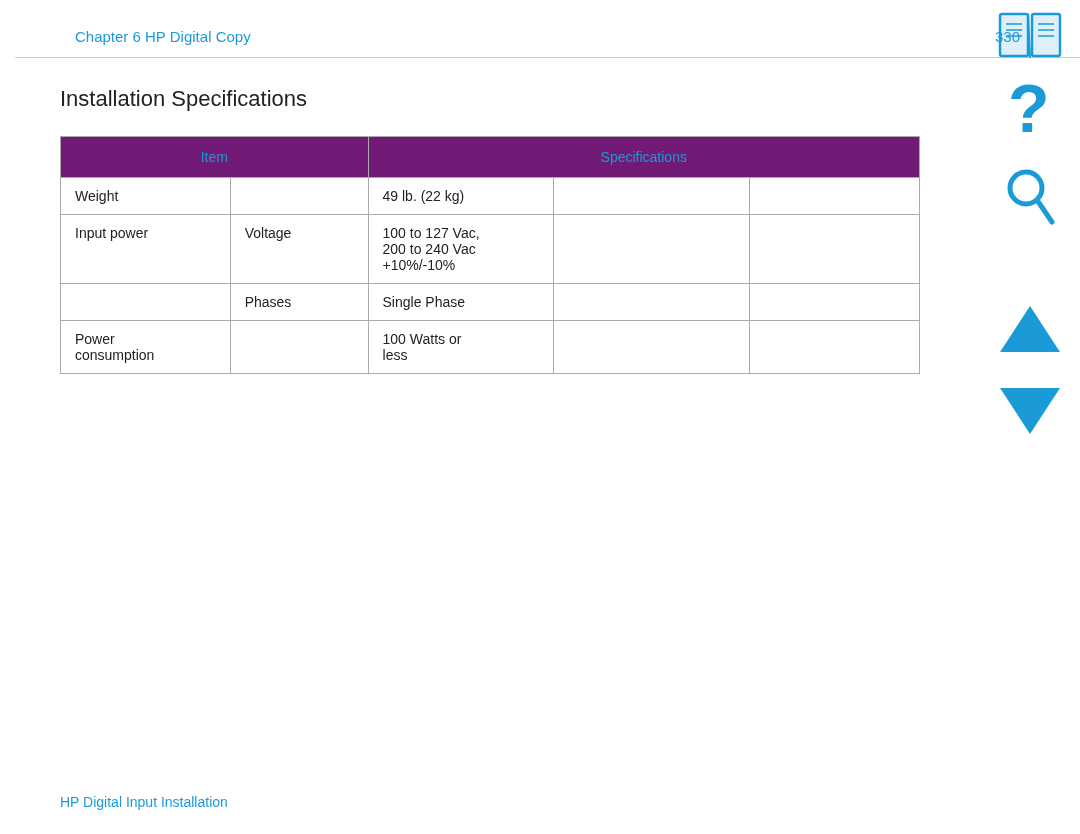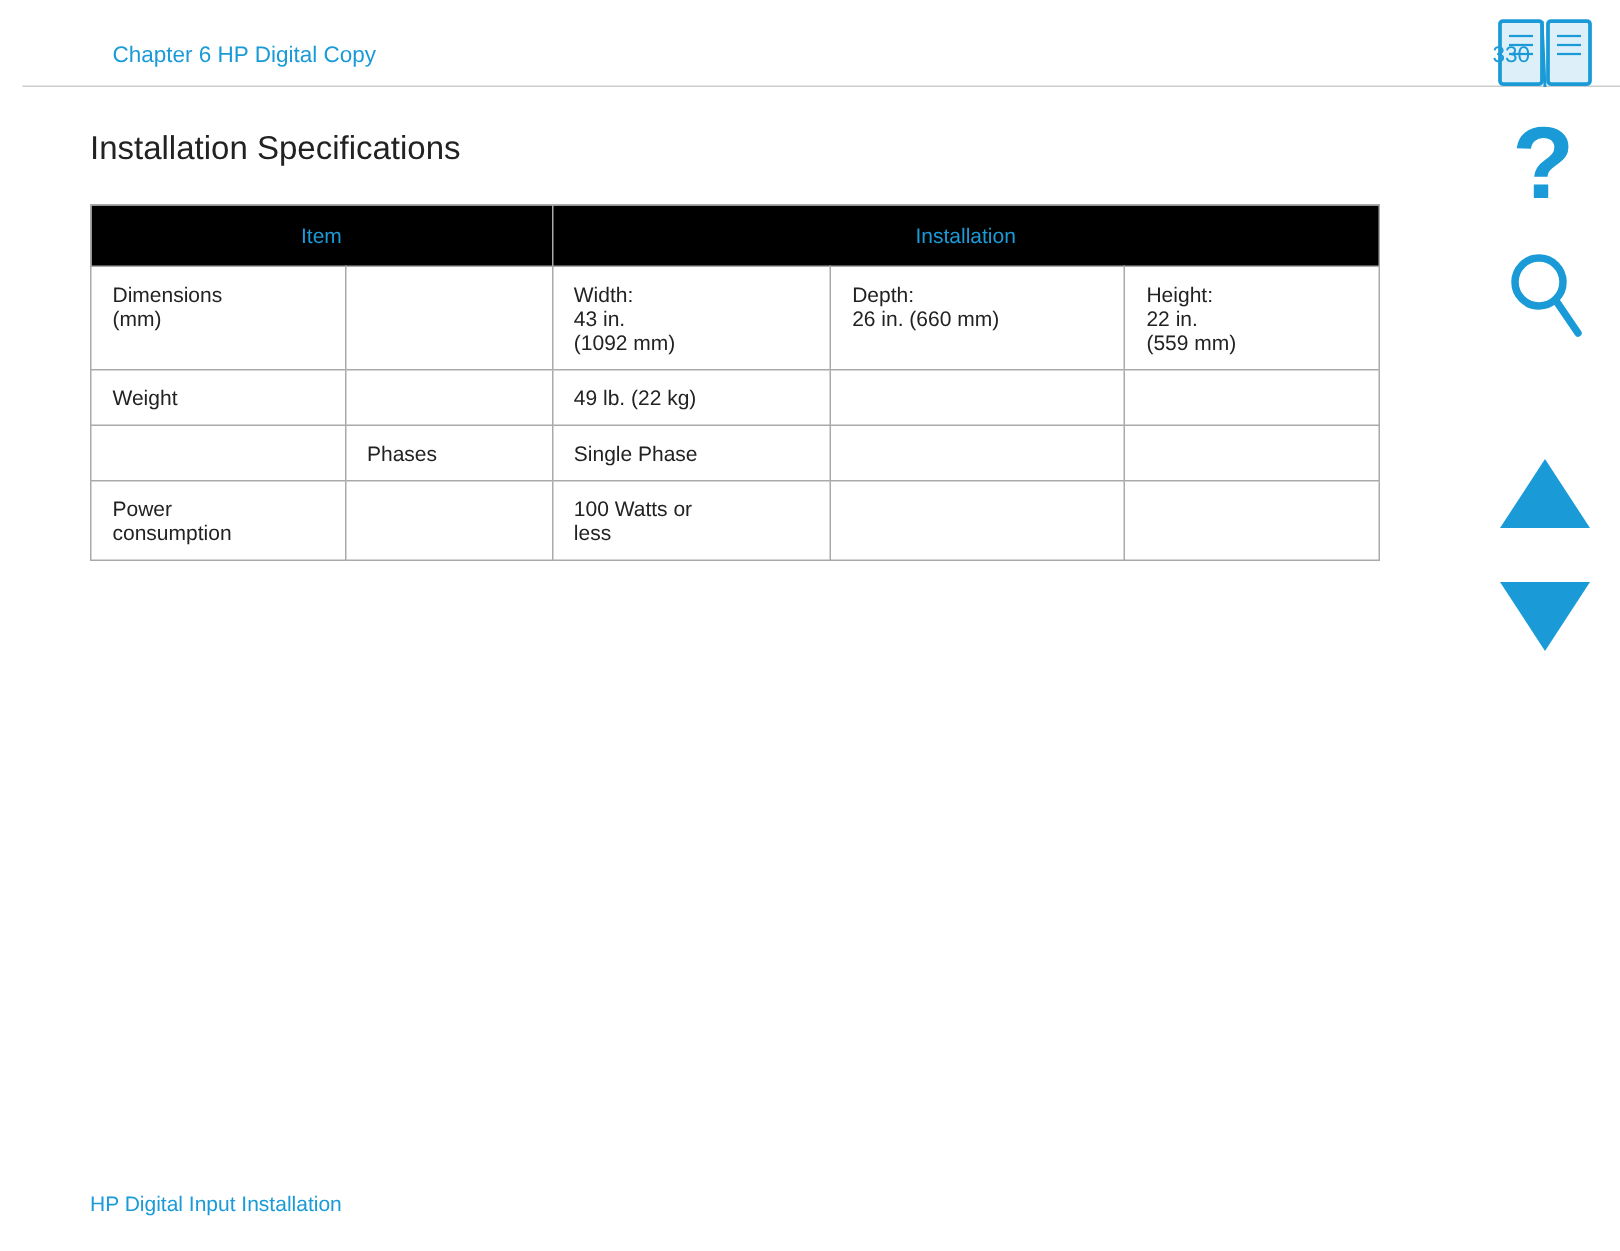--- a/index.html
+++ b/index.html
@@ -59,21 +59,21 @@
     .spec-table td {
       border: 1px solid #aaa;
       padding: 10px 14px;
       vertical-align: top;
       font-size: 14px;
     }
     .spec-table thead th {
       color: #1a9bd7;
       font-weight: normal;
       text-align: center;
-      background: #000000;
+      background: #701a75;
       padding: 12px 18px;
     }
     .spec-table thead th.th-item {
       width: 160px;
     }
     .col-item { width: 160px; }
     .col-sub  { width: 130px; }
     .col-val1 { width: 175px; }
     .col-val2 { width: 185px; }
     .col-val3 { width: 160px; }
@@ -156,41 +156,41 @@
     <colgroup>
       <col class="col-item">
       <col class="col-sub">
       <col class="col-val1">
       <col class="col-val2">
       <col class="col-val3">
     </colgroup>
     <thead>
       <tr>
         <th class="th-item" colspan="2">Item</th>
-        <th colspan="3">Installation</th>
+        <th colspan="3">Specifications</th>
       </tr>
     </thead>
     <tbody>
 
-      <tr>
-        <td>Dimensions<br>(mm)</td>
-        <td></td>
-        <td><strong style="font-weight:normal;">Width:</strong><br>43 in.<br>(1092 mm)</td>
-        <td><strong style="font-weight:normal;">Depth:</strong><br>26 in. (660 mm)</td>
-        <td><strong style="font-weight:normal;">Height:</strong><br>22 in.<br>(559 mm)</td>
-      </tr>
 
       <tr>
         <td>Weight</td>
         <td></td>
         <td>49 lb. (22 kg)</td>
         <td></td>
         <td></td>
       </tr>
 
+      <tr>
+        <td>Input power</td>
+        <td>Voltage</td>
+        <td>100 to 127 Vac,<br>200 to 240 Vac<br>+10%/-10%</td>
+        <td></td>
+        <td></td>
+      </tr>
 
       <tr>
         <td></td>
         <td>Phases</td>
         <td>Single Phase</td>
         <td></td>
         <td></td>
       </tr>
 
 

